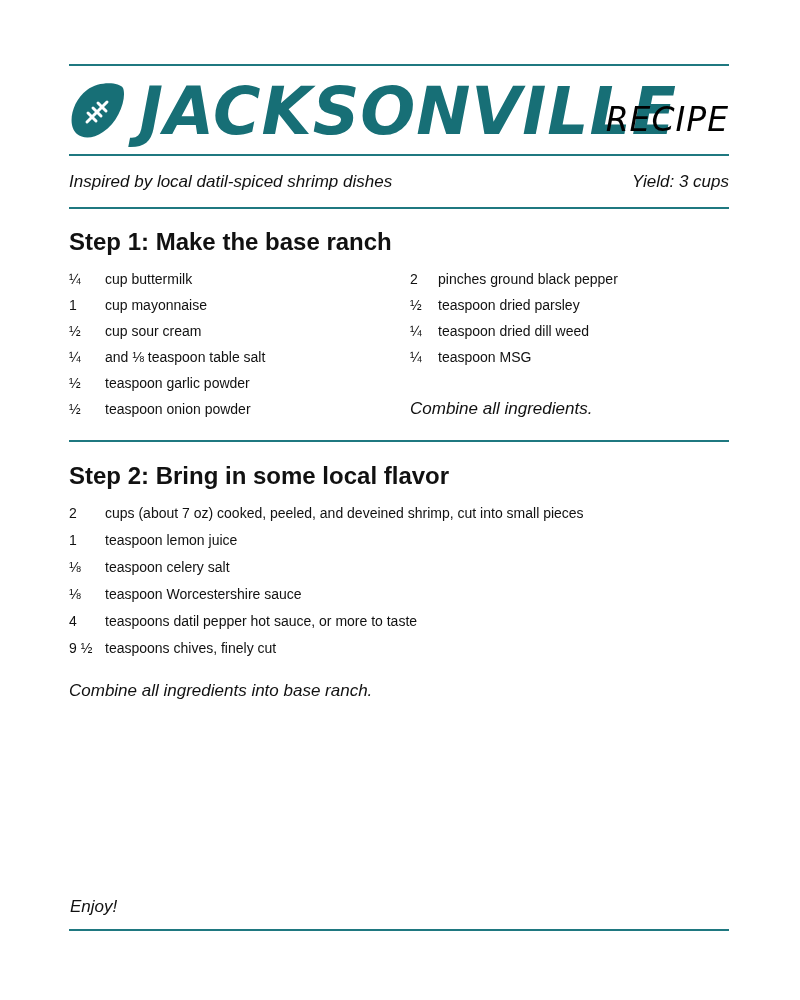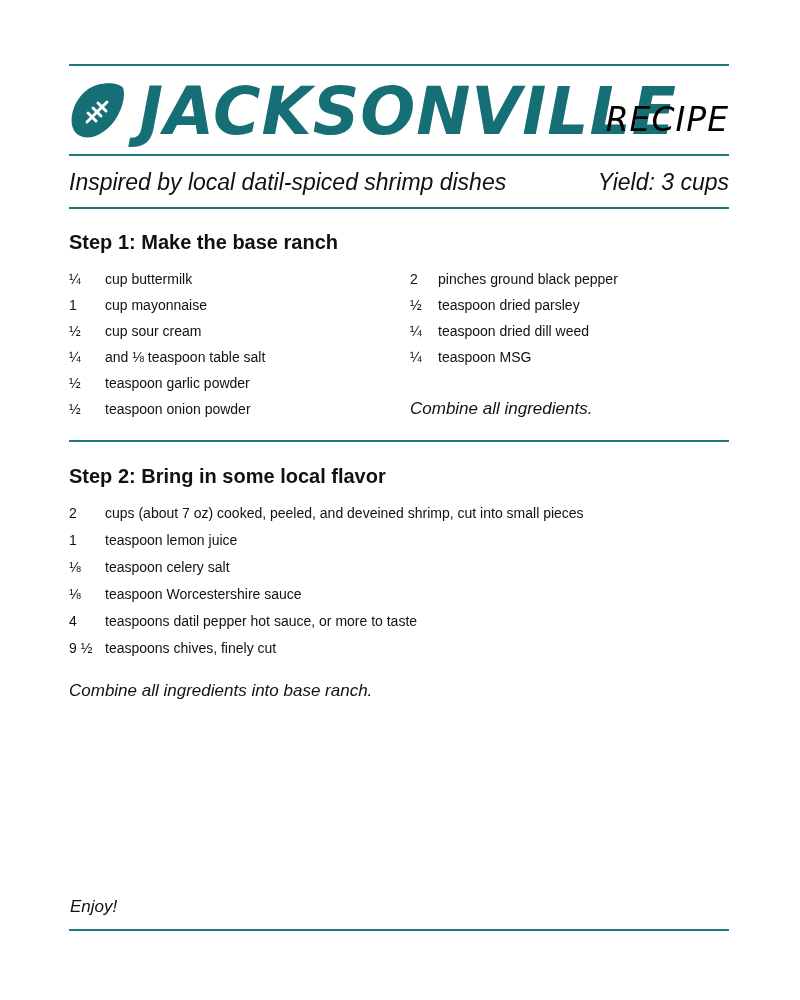--- a/index.html
+++ b/index.html
@@ -9,24 +9,24 @@
   .rule { position: absolute; left: 0; width: 660px; height: 2px; background: #1f7880; }
   .header { position: absolute; left: 0; top: 66px; width: 660px; height: 89px; }
   .logo { position: absolute; left: 0; top: 16px; width: 56px; height: 58px; }
   .brand { position: absolute; left: 70px; top: 6px;
            font-family: "DejaVu Sans", sans-serif; font-weight: bold; font-style: italic;
            font-size: 66px; letter-spacing: 1px; color: #176f76; transform: scaleX(0.98);
            transform-origin: left; line-height: 80px; }
   .recipe-word { position: absolute; right: 0; top: 34px; font-style: italic;
            font-family: "DejaVu Sans", sans-serif; font-size: 33px; color: #000000;
            letter-spacing: 1px; line-height: 40px; }
-  .subhead { position: absolute; left: 0; top: 170px; width: 660px; font-size: 23px;
+  .subhead { position: absolute; left: 0; top: 170px; width: 660px; font-size: 17px;
              font-style: italic; line-height: 24px; }
   .subhead .yield { position: absolute; right: 0; top: 0; }
-  .step-title { position: absolute; left: 0; font-weight: bold; font-size: 20px; line-height: 26px; }
+  .step-title { position: absolute; left: 0; font-weight: bold; font-size: 24px; line-height: 26px; }
   .col { position: absolute; }
   .ing { height: 26px; font-size: 14px; line-height: 26px; white-space: nowrap; }
   .qty { display: inline-block; width: 36px; }
   .col.right .qty { width: 28px; }
   .note { position: absolute; font-style: italic; font-size: 17px; line-height: 24px; }
 </style>
 </head>
 <body>
 
 <div class="page">

